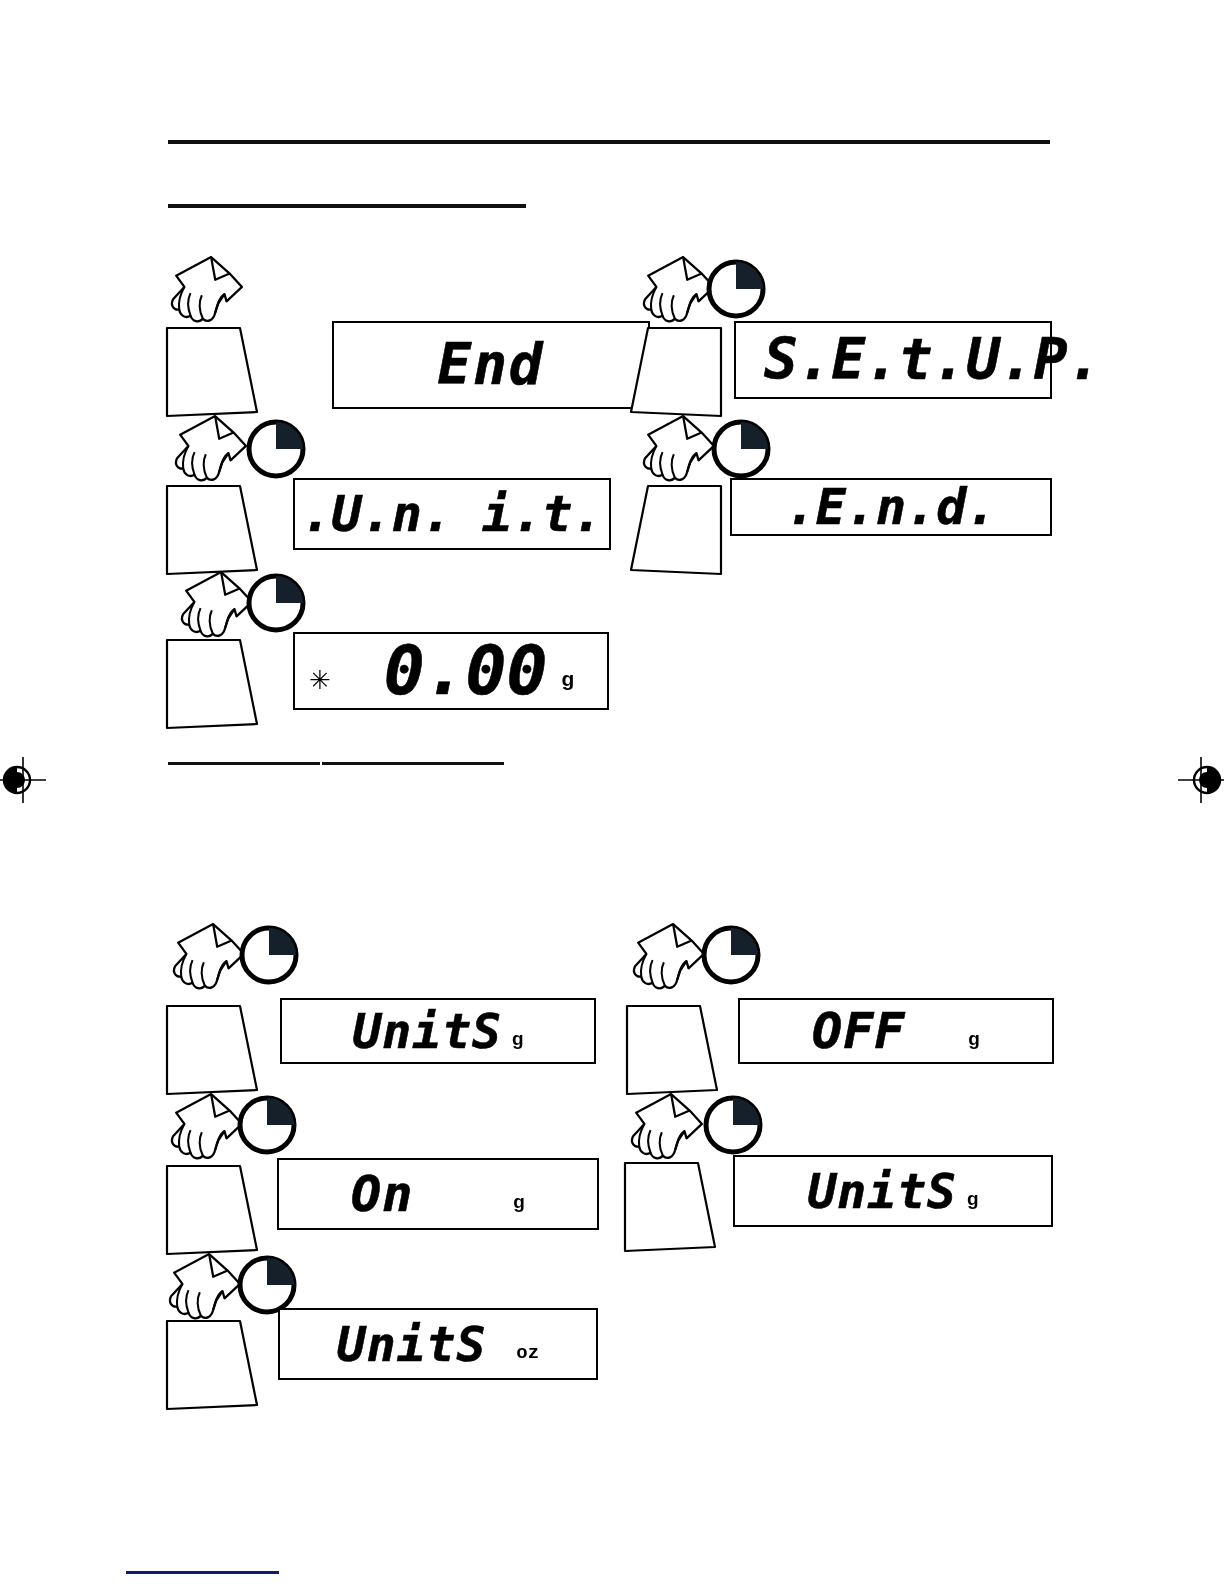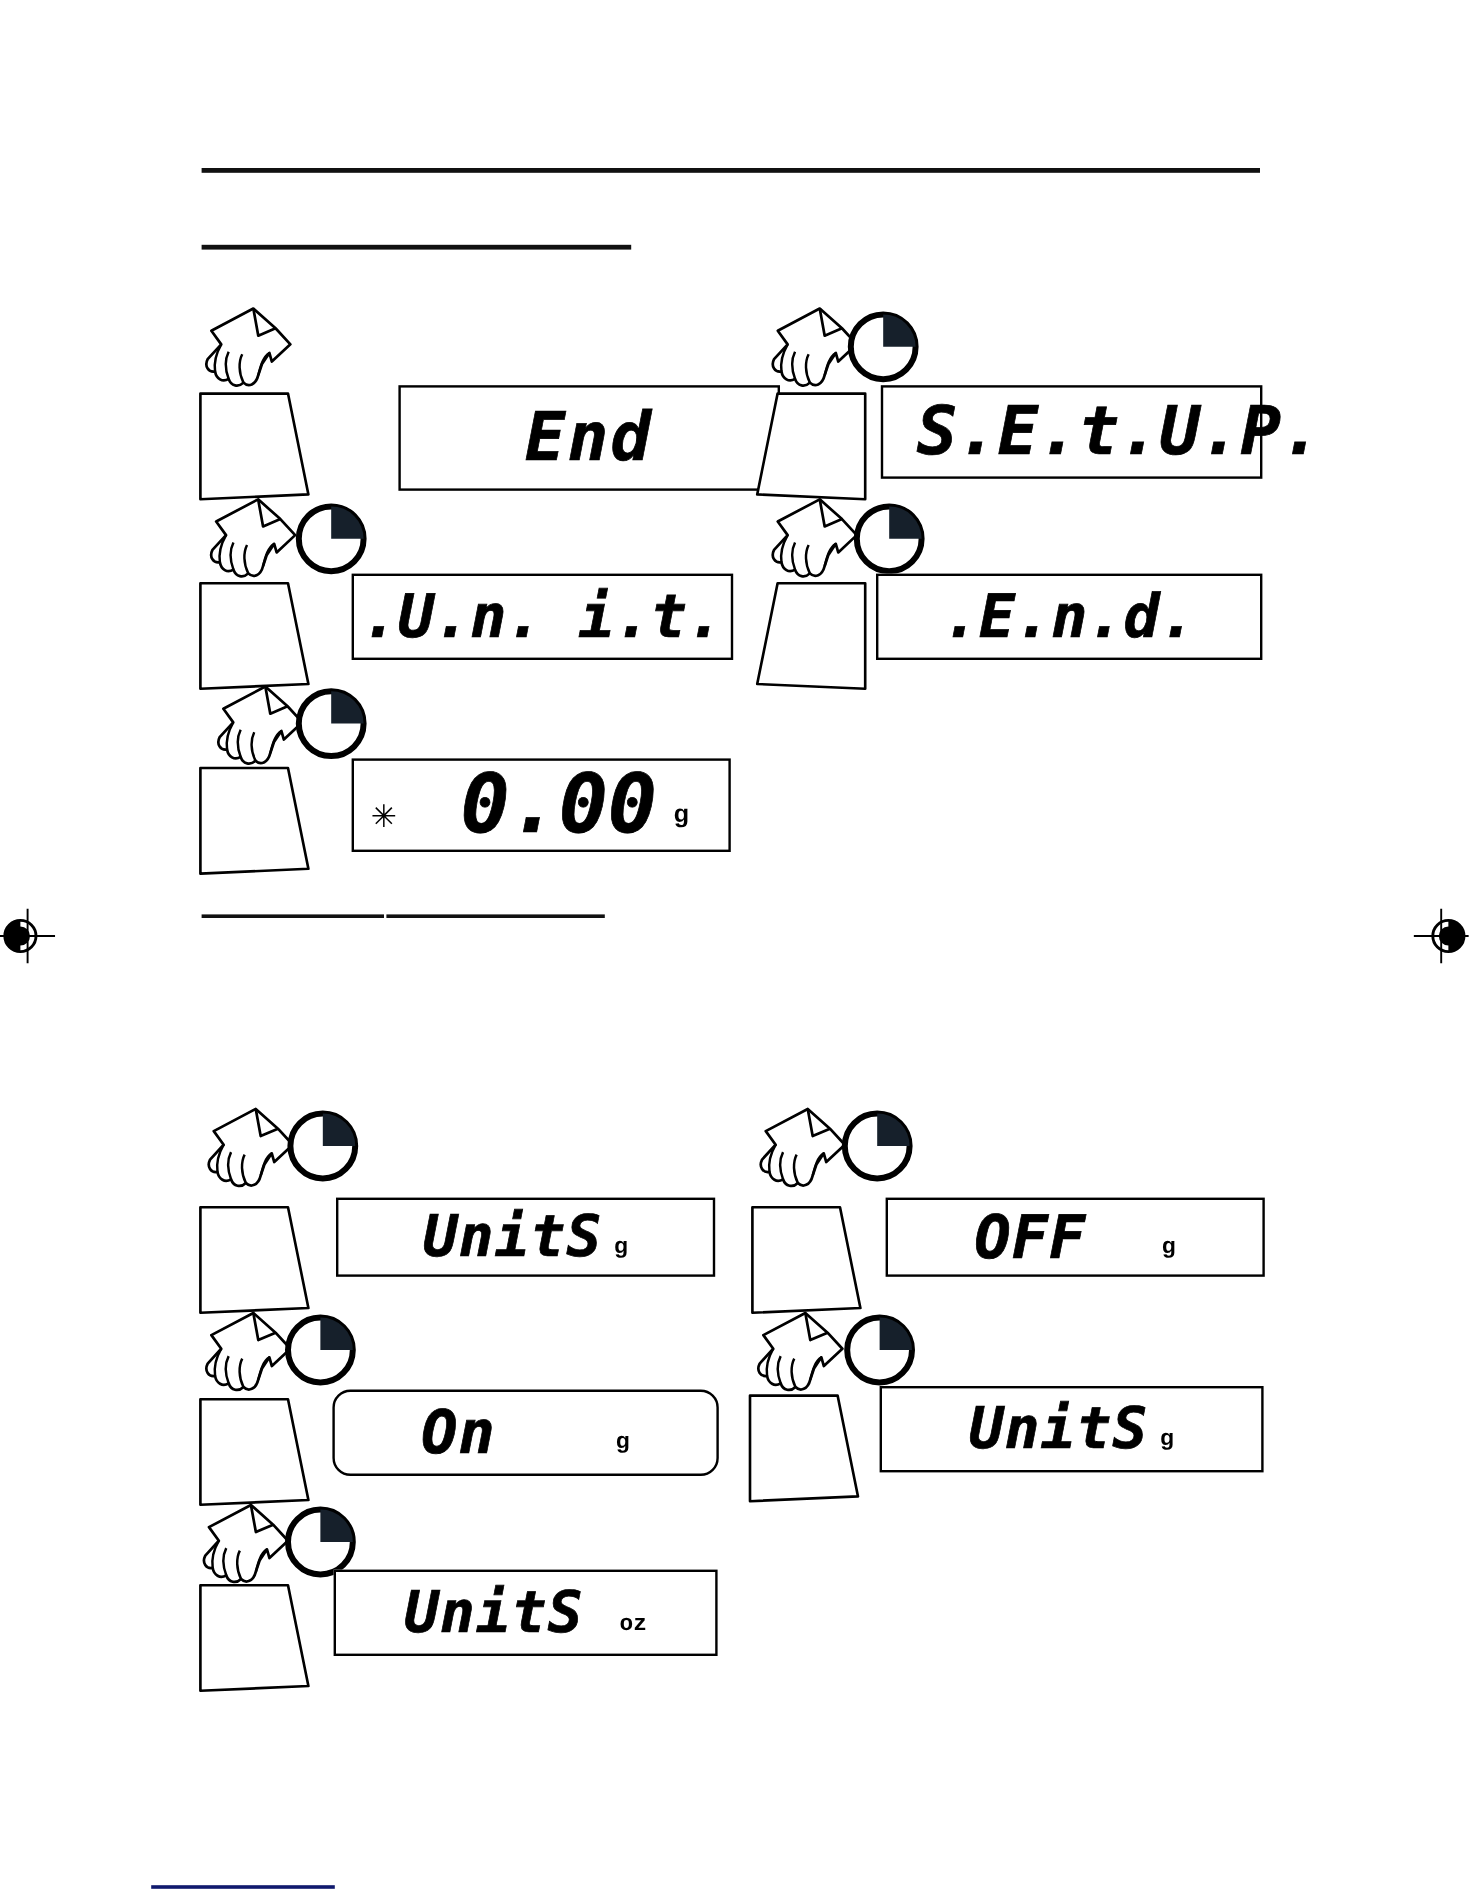--- a/index.html
+++ b/index.html
@@ -190,21 +190,21 @@
     <div class="clock" style="left:710px;top:418px;">
       <svg viewBox="0 0 62 62">
           <use href="#clock-glyph"></use>
         </svg>
     </div>
     <div class="key" style="left:628px;top:478px;">
       <svg viewBox="0 0 96 98">
           <use href="#key-right"></use>
         </svg>
     </div>
-    <div class="lcd" style="left:730px;top:478px;width:322px;height:72px;justify-content:center;">
+    <div class="lcd" style="left:730px;top:478px;width:322px;height:58px;justify-content:center;">
       <span class="seg" style="font-size:50px;letter-spacing:0px;">.E.n.d.</span>
     </div>
   </div>
 
   <div class="step" style="left:0;top:0;">
     <div class="hand" style="left:178px;top:568px;">
       <svg viewBox="0 0 72 70">
           <use href="#hand-glyph"></use>
         </svg>
     </div>
@@ -278,21 +278,21 @@
     <div class="clock" style="left:236px;top:1094px;">
       <svg viewBox="0 0 62 62">
           <use href="#clock-glyph"></use>
         </svg>
     </div>
     <div class="key" style="left:164px;top:1158px;">
       <svg viewBox="0 0 96 98">
           <use href="#key-left"></use>
         </svg>
     </div>
-    <div class="lcd" style="left:277px;top:1158px;width:322px;height:72px;justify-content:center;border-radius:15px;">
+    <div class="lcd" style="left:277px;top:1158px;width:322px;height:72px;justify-content:center;">
       <span class="seg" style="font-size:50px;letter-spacing:1px;">On</span>
       <span class="unit" style="font-size:19px;margin-left:100px;margin-top:14px;">g</span>
     </div>
   </div>
 
   <div class="step" style="left:0;top:0;">
     <div class="hand" style="left:628px;top:1090px;">
       <svg viewBox="0 0 72 70">
           <use href="#hand-glyph"></use>
         </svg>

